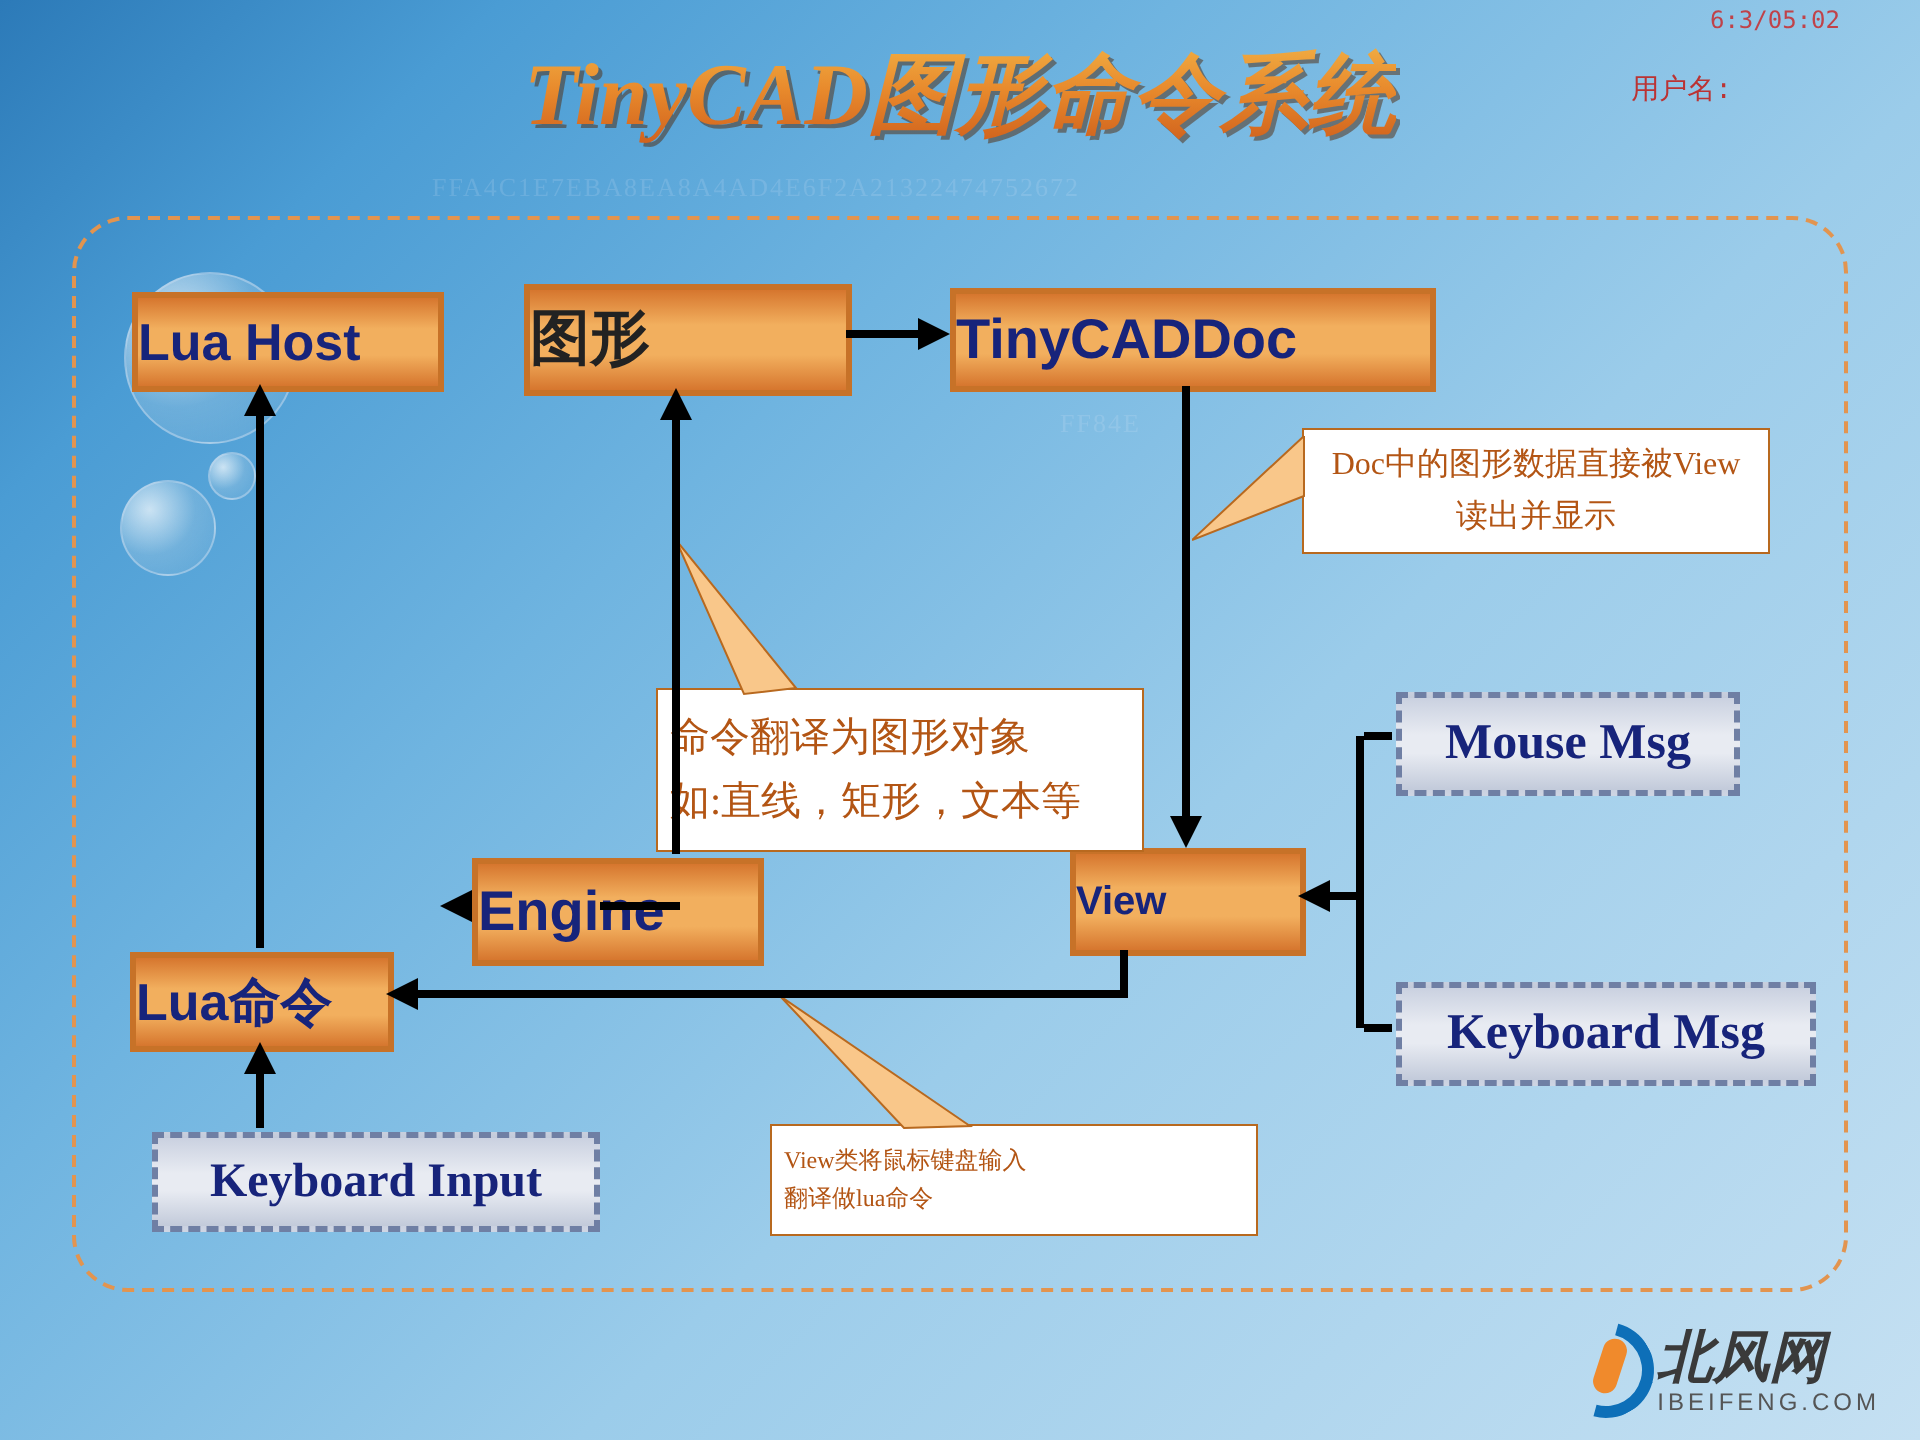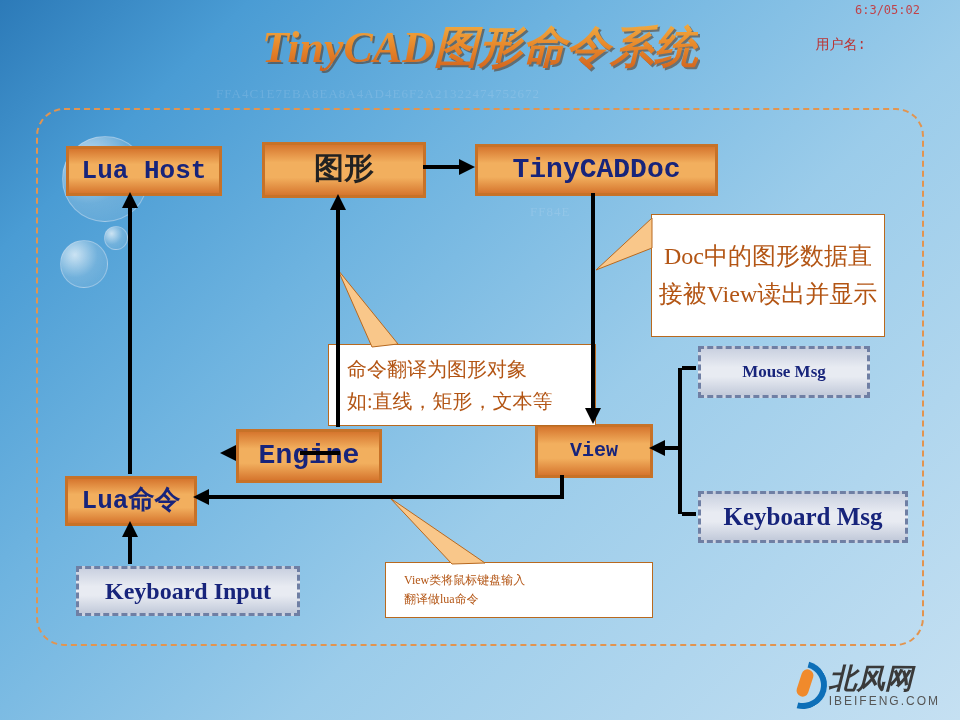--- a/index.html
+++ b/index.html
@@ -1,22 +1,22 @@
 <!DOCTYPE html>
 <html><head>
 <meta charset="utf-8">
 <style>
 body{margin:0;width:960px;height:720px;font-family:"Times New Roman",serif;background:linear-gradient(135deg,#2c7ab8 0%,#4a9cd4 15%,#6fb4e0 35%,#9bccea 60%,#c5e0f2 100%);position:relative;overflow:hidden}
 .bubble{position:absolute;border-radius:50%;background:radial-gradient(circle at 30% 30%,rgba(255,255,255,.7),rgba(180,210,230,.3) 50%,rgba(140,180,210,.1));border:1px solid rgba(200,220,240,.5)}
 .title{position:absolute;top:18px;left:50%;transform:translateX(-50%);font-size:44px;font-weight:bold;font-style:italic;white-space:nowrap;background:linear-gradient(to bottom,#f2b347 0%,#e88a2c 45%,#cc5a1a 100%);-webkit-background-clip:text;background-clip:text;color:transparent;filter:drop-shadow(2px 2px 0 rgba(80,40,10,.5))}
 .user{position:absolute;top:36px;right:94px;font-size:14px;color:#b33;font-family:Liberation Mono, monospace}
 .stamp{position:absolute;top:3px;right:40px;font-size:12px;color:#c22;font-family:monospace;opacity:.8}
 .frame{position:absolute;left:36px;top:108px;width:884px;height:534px;border:2px dashed #e2944f;border-radius:28px}
-.box-g{position:absolute;border:3px solid #c77228;background:linear-gradient(to bottom,#d6762e 0%,#f2af5e 35%,#f2af5e 65%,#d6762e 100%);text-align:center;font-weight:bold;color:#17247b;font-family:Liberation Mono, monospace}
-.tbox{position:absolute;border:1px solid #b8691f;background:#fff;color:#b35514;font-family:"SimSun",serif;text-align:left;padding:8px 18px;line-height:1.6}
+.box-g{position:absolute;border:3px solid #c77228;background:linear-gradient(to bottom,#d6762e 0%,#f2af5e 35%,#f2af5e 65%,#d6762e 100%);text-align:left;font-weight:bold;color:#17247b;font-family:Liberation Sans, sans-serif}
+.tbox{position:absolute;border:1px solid #b8691f;background:#fff;color:#b35514;font-family:"SimSun",serif;text-align:left;padding:8px 6px;line-height:1.6}
 .dash{position:absolute;border:3px dashed #6f7fa4;background:linear-gradient(to bottom,#cad1e0 0%,#e8ebf2 40%,#e8ebf2 60%,#c2cada 100%);text-align:center;font-weight:bold;color:#17247b;font-family:"Times New Roman",serif}
 .arrow-line{position:absolute;background:#000}
 .arrow-head{position:absolute;width:0;height:0}
 .ah-up{border-left:8px solid transparent;border-right:8px solid transparent;border-bottom:16px solid #000}
 .ah-down{border-left:8px solid transparent;border-right:8px solid transparent;border-top:16px solid #000}
 .ah-left{border-top:8px solid transparent;border-bottom:8px solid transparent;border-right:16px solid #000}
 .ah-right{border-top:8px solid transparent;border-bottom:8px solid transparent;border-left:16px solid #000}
 .callout-tail{position:absolute}
 .logo{position:absolute;bottom:12px;right:20px;display:flex;align-items:center;color:#3a3a3a}
 .logo-mark{width:42px;height:42px;position:relative;margin-right:6px}
@@ -45,24 +45,24 @@
 <div class="box-g" style="left:66px;top:146px;width:150px;height:44px;line-height:44px;font-size:26px">Lua Host</div>
 <div class="box-g" style="left:262px;top:142px;width:158px;height:50px;line-height:50px;font-size:30px;color:#222">图形</div>
 <div class="box-g" style="left:475px;top:144px;width:237px;height:46px;line-height:46px;font-size:28px">TinyCADDoc</div>
 
 <div class="box-g" style="left:236px;top:429px;width:140px;height:48px;line-height:48px;font-size:28px">Engine</div>
 <div class="box-g" style="left:535px;top:424px;width:112px;height:48px;line-height:48px;font-size:20px">View</div>
 
 <div class="box-g" style="left:65px;top:476px;width:126px;height:44px;line-height:44px;font-size:26px">Lua命令</div>
 
 <div class="dash" style="left:76px;top:566px;width:218px;height:44px;line-height:44px;font-size:24px">Keyboard Input</div>
-<div class="dash" style="left:698px;top:346px;width:166px;height:46px;line-height:46px;font-size:17px">Mouse Msg</div>
+<div class="dash" style="left:698px;top:346px;width:166px;height:46px;line-height:46px;font-size:25px">Mouse Msg</div>
 <div class="dash" style="left:698px;top:491px;width:204px;height:46px;line-height:46px;font-size:25px">Keyboard Msg</div>
 
-<div class="tbox" style="left:651px;top:214px;width:220px;font-size:24px;text-align:center;padding:22px 6px">Doc中的图形数据直接被View读出并显示</div>
+<div class="tbox" style="left:651px;top:214px;width:220px;font-size:16px;text-align:center;padding:5px 6px">Doc中的图形数据直接被View读出并显示</div>
 
 <div class="tbox" style="left:328px;top:344px;width:230px;font-size:20px">
   <span>命令翻译为图形对象</span><br>
   <span>如:直线，矩形，文本等</span>
 </div>
 
 <div class="tbox" style="left:385px;top:562px;width:230px;font-size:12px">
   <span>View类将鼠标键盘输入</span><br>
   <span>翻译做lua命令</span>
 </div>

